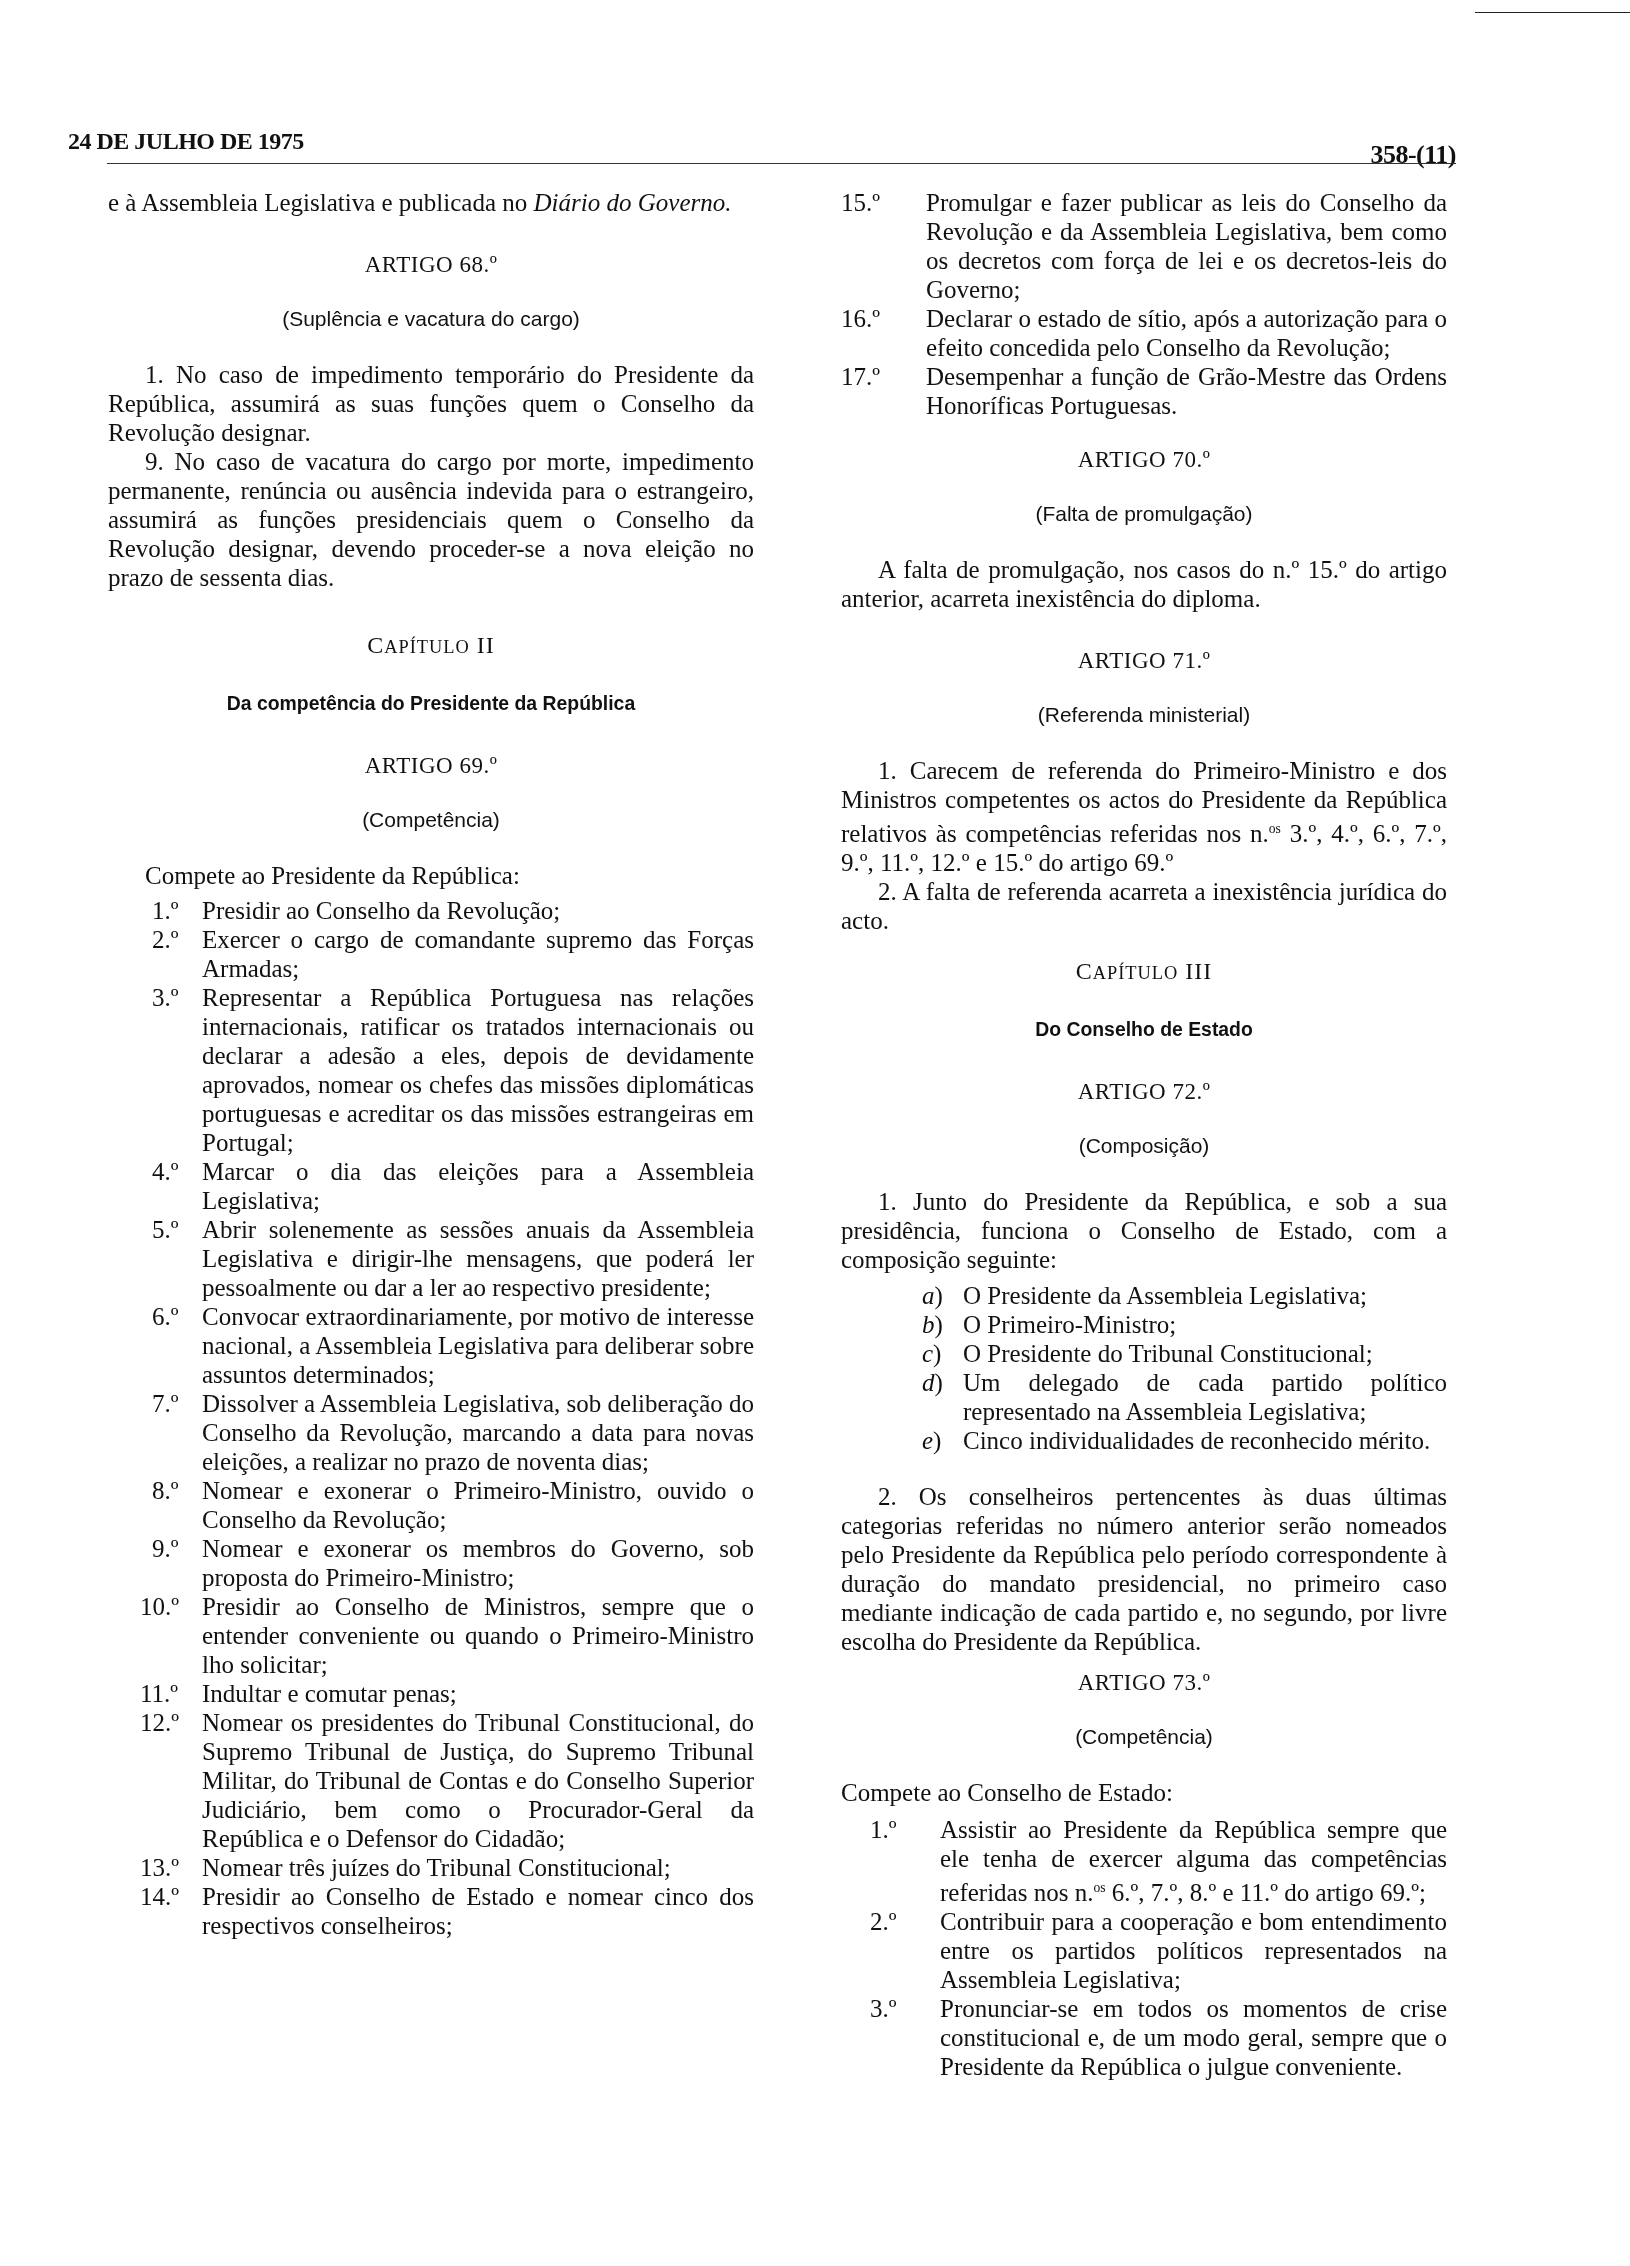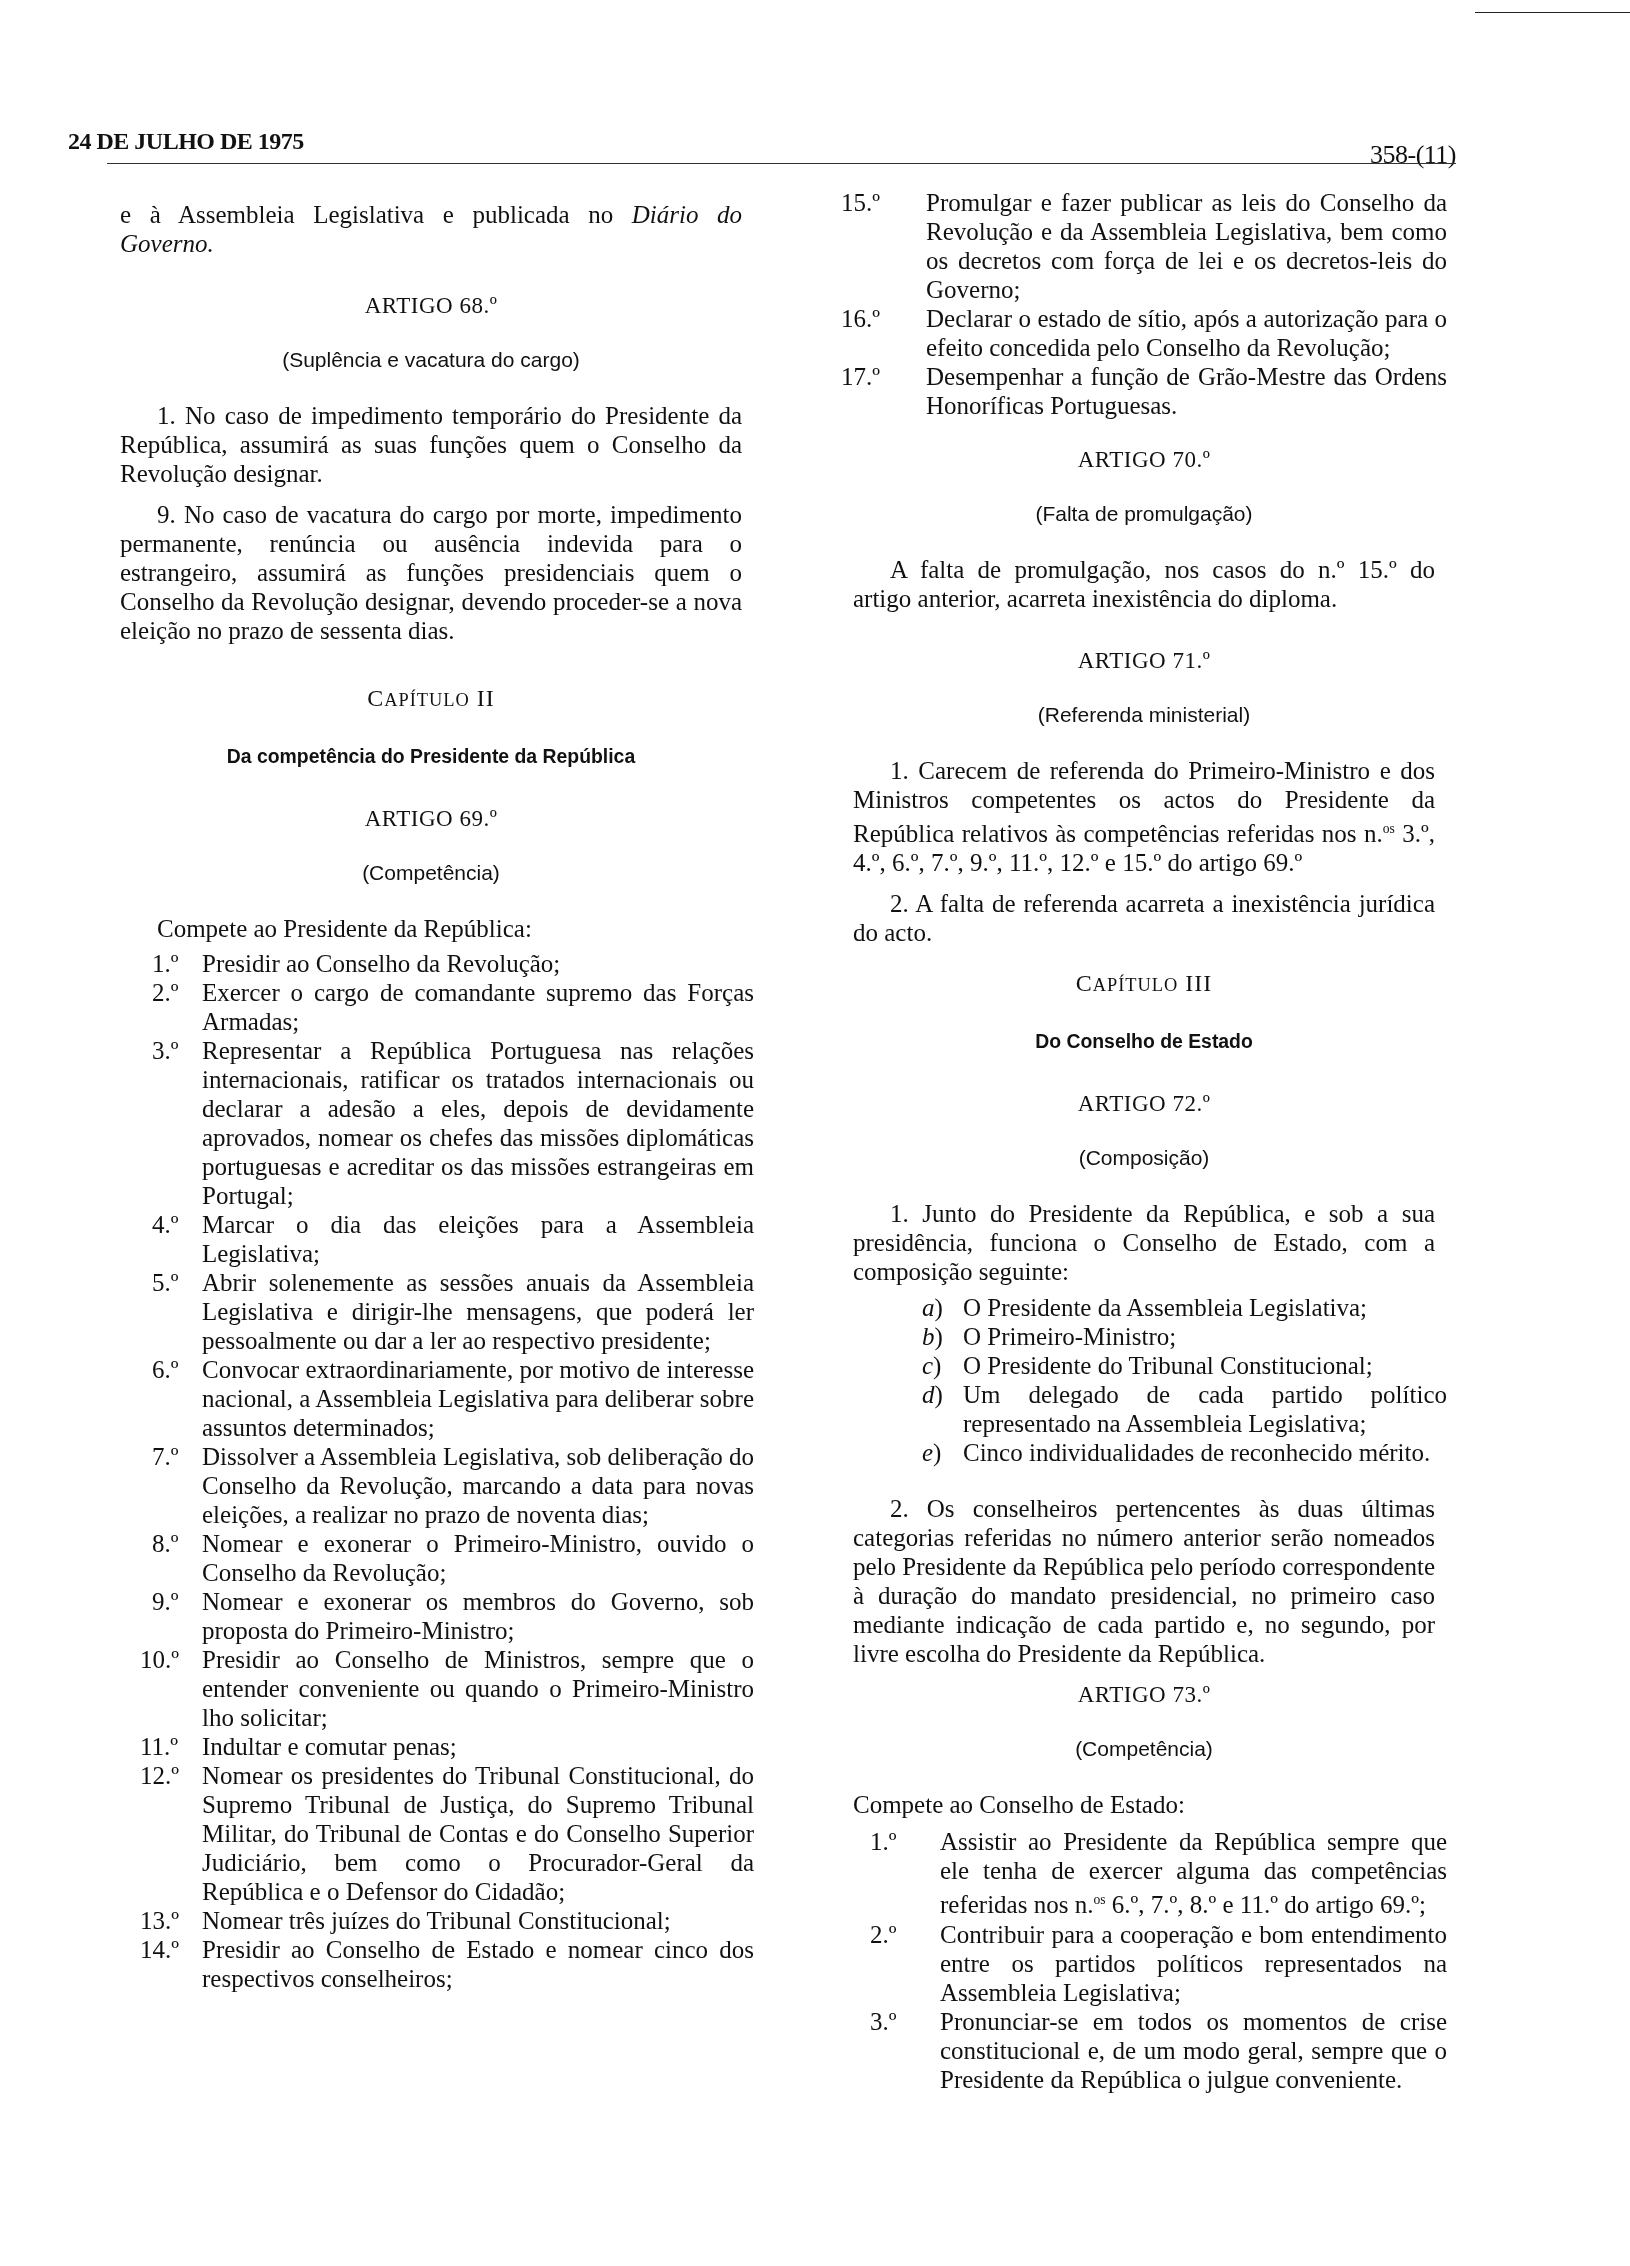--- a/index.html
+++ b/index.html
@@ -14,34 +14,34 @@
   }
   .header {
     position: absolute; left: 68px; top: 124px; width: 1388px; height: 43px;
   }
   .header .date {
     position: absolute; left: 0; top: 3.9px;
     font-weight: bold; font-size: 24px; letter-spacing: -0.5px;
   }
   .header .page {
     position: absolute; right: 0; top: 15.5px;
-    font-weight: normal; font-size: 26px; letter-spacing: -0.5px;
+    font-weight: bold; font-size: 26px; letter-spacing: -0.5px;
   }
   .header .rule {
     position: absolute; left: 39px; right: 0; top: 39px; height: 1px;
     background: #333;
   }
   .col {
     position: absolute; top: 188px;
     font-size: 25px; line-height: 29px;
     text-align: justify;
   }
   .col.left { left: 108px; width: 646px; }
   .col.right { left: 841px; width: 606px; }
-  p { margin: 12px; }
+  p { margin: 0; }
   .indent { text-indent: 37px; }
   .artigo { text-align: center; margin: 33px 0 0 0; font-size: 23px; letter-spacing: 0.5px; }
   .epigrafe {
     text-align: center; margin: 25px 0 27px 0;
     font-family: "Liberation Sans", "DejaVu Sans", sans-serif; font-size: 21px;
   }
   .capitulo { text-align: center; margin: 39px 0 0 0; font-size: 24px; letter-spacing: 1px; }
   .capitulo .sc { font-size: 18.4px; }
   .cap-title {
     text-align: center; margin: 27px 0 0 0;

